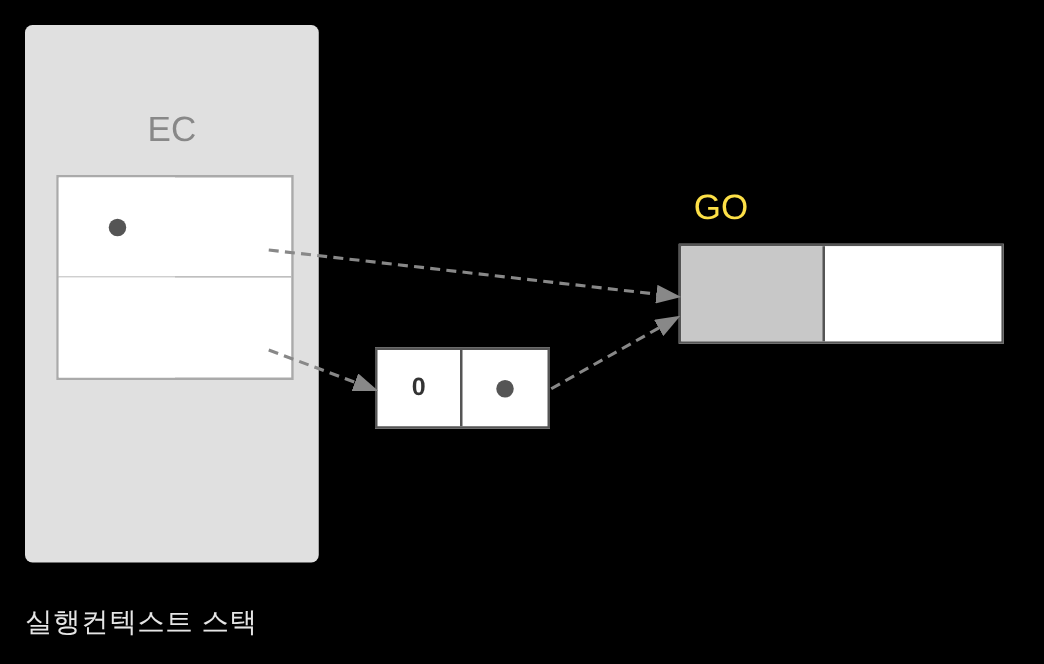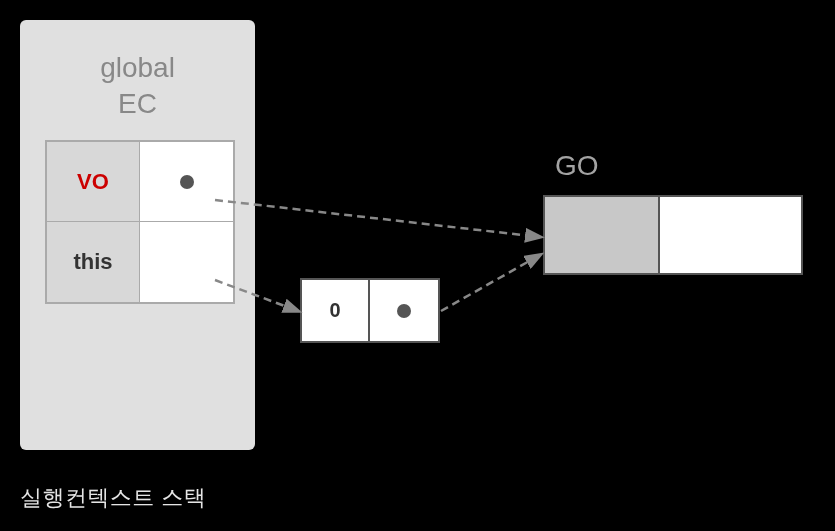--- a/index.html
+++ b/index.html
@@ -121,21 +121,21 @@
       display: flex;
       align-items: center;
       justify-content: center;
     }
 
     
     .go-label {
       position: absolute;
       top: 150px;
       left: 555px;
-      color: #a3a3a3;
+      color: #fde047;
       font-size: 28px;
     }
 
     .go-object {
       position: absolute;
       top: 195px;
       left: 543px;
       width: 260px;
       height: 80px;
       border: 2.5px solid #555;
@@ -174,36 +174,34 @@
       pointer-events: none;
     }
   </style>
 </head>
 <body>
 
 <div class="diagram-area">
 
   <div class="global-ec-container">
     <div class="global-ec-label">
-      <span>global</span><br>
+      <br>
       <span>EC</span>
     </div>
 
     <div class="ec-table">
 
       <div class="ec-row">
-        <div class="ec-cell-left vo-label" style="color: rgb(204, 0, 0);">VO</div>
         <div class="ec-cell-right">
           <div class="dot"></div>
         </div>
       </div>
 
 
       <div class="ec-row">
-        <div class="ec-cell-left">this</div>
         <div class="ec-cell-right"></div>
       </div>
     </div>
   </div>
 
   <div class="sc-object">
     <div class="sc-object-cell-left">0</div>
     <div class="sc-object-cell-right">
       <div class="dot"></div>
     </div>

